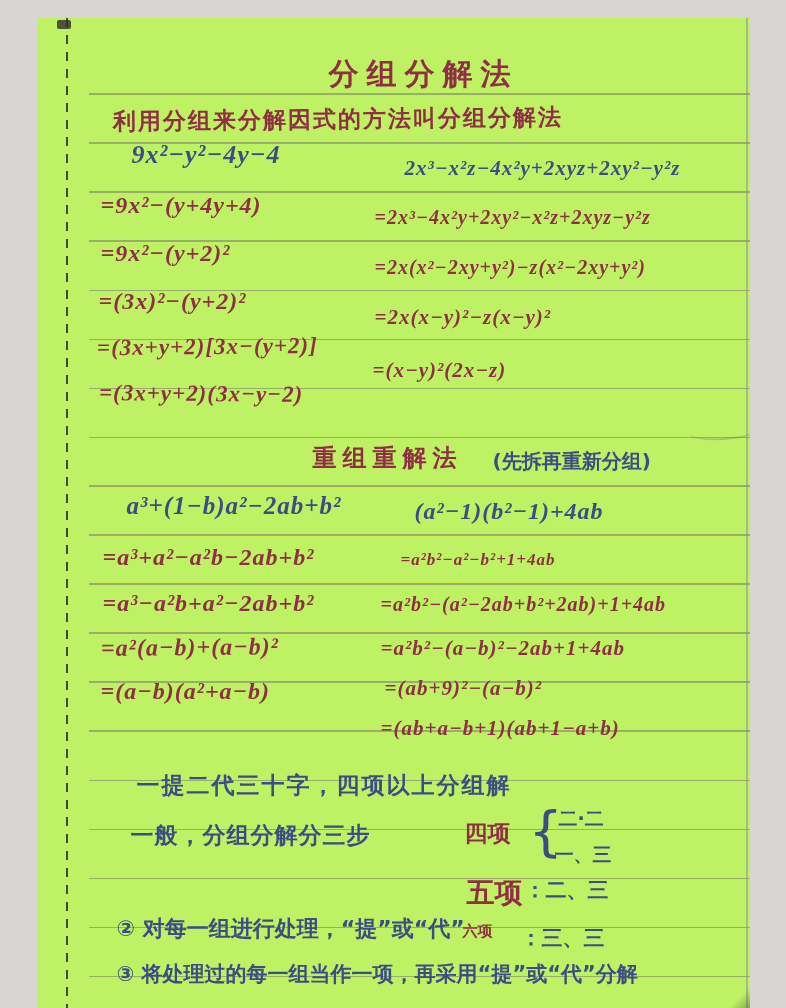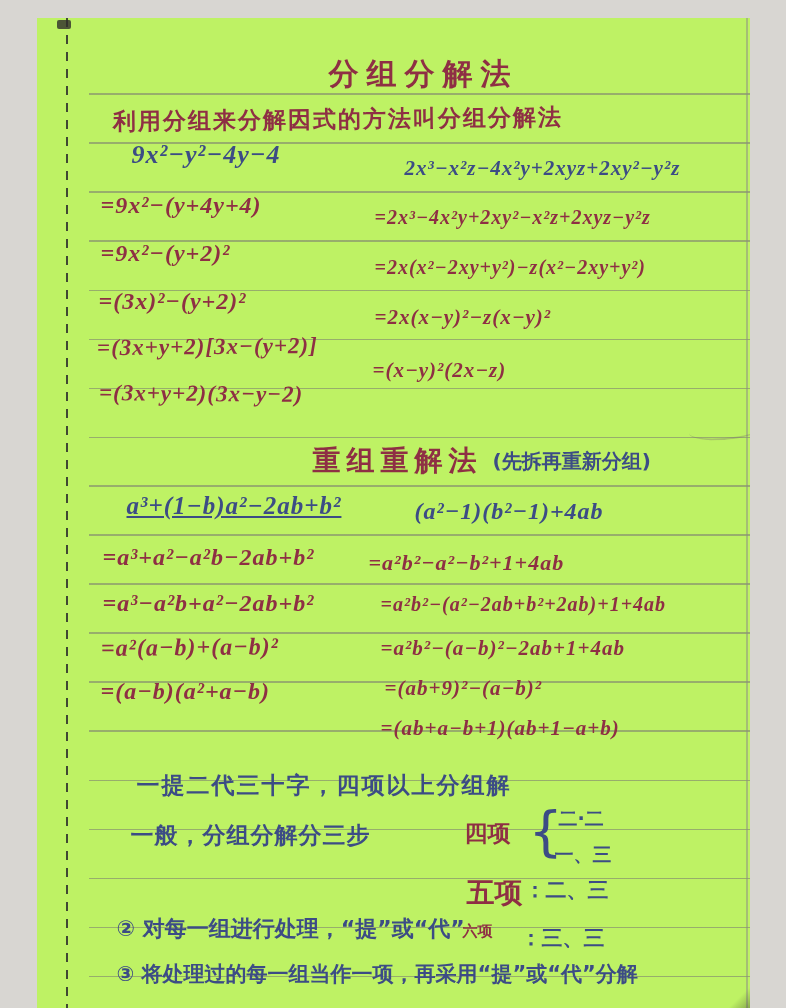--- a/index.html
+++ b/index.html
@@ -77,31 +77,31 @@
   <div class="hw math red" style="left:62px;top:270px;font-size:24px;">=(3x)²−(y+2)²</div>
   <div class="hw math red t1" style="left:60px;top:316px;font-size:23px;">=(3x+y+2)[3x−(y+2)]</div>
   <div class="hw math red t2" style="left:62px;top:363px;font-size:23px;">=(3x+y+2)(3x−y−2)</div>
 
   <div class="hw math blue" style="left:368px;top:138px;font-size:21px;">2x³−x²z−4x²y+2xyz+2xy²−y²z</div>
   <div class="hw math red" style="left:338px;top:188px;font-size:20px;">=2x³−4x²y+2xy²−x²z+2xyz−y²z</div>
   <div class="hw math red" style="left:338px;top:238px;font-size:20px;">=2x(x²−2xy+y²)−z(x²−2xy+y²)</div>
   <div class="hw math red" style="left:338px;top:287px;font-size:21px;">=2x(x−y)²−z(x−y)²</div>
   <div class="hw math red" style="left:336px;top:340px;font-size:21px;">=(x−y)²(2x−z)</div>
 
-  <div class="hw cn red" style="left:276px;top:424px;font-size:28px;letter-spacing:6px;">重组重解法</div>
+  <div class="hw cn red" style="left:276px;top:424px;font-size:24px;letter-spacing:6px;">重组重解法</div>
   <div class="hw cn blue" style="left:456px;top:430px;font-size:20px;">(先拆再重新分组)</div>
 
-  <div class="hw math blue" style="left:90px;top:474px;font-size:25px;text-decoration:underline;">a³+(1−b)a²−2ab+b²</div>
+  <div class="hw math blue" style="left:90px;top:474px;font-size:25px;">a³+(1−b)a²−2ab+b²</div>
   <div class="hw math red" style="left:66px;top:526px;font-size:24px;">=a³+a²−a²b−2ab+b²</div>
   <div class="hw math red" style="left:66px;top:572px;font-size:24px;">=a³−a²b+a²−2ab+b²</div>
   <div class="hw math red t1" style="left:64px;top:616px;font-size:24px;">=a²(a−b)+(a−b)²</div>
   <div class="hw math red" style="left:64px;top:660px;font-size:24px;">=(a−b)(a²+a−b)</div>
 
   <div class="hw math blue" style="left:378px;top:480px;font-size:24px;">(a²−1)(b²−1)+4ab</div>
-  <div class="hw math red" style="left:332px;top:532px;font-size:22px;">=a²b²−a²−b²+1+4ab</div>
+  <div class="hw math red" style="left:364px;top:532px;font-size:17px;">=a²b²−a²−b²+1+4ab</div>
   <div class="hw math red" style="left:344px;top:575px;font-size:20px;">=a²b²−(a²−2ab+b²+2ab)+1+4ab</div>
   <div class="hw math red" style="left:344px;top:618px;font-size:21px;">=a²b²−(a−b)²−2ab+1+4ab</div>
   <div class="hw math red" style="left:348px;top:658px;font-size:21px;">=(ab+9)²−(a−b)²</div>
   <div class="hw math red" style="left:344px;top:698px;font-size:21px;">=(ab+a−b+1)(ab+1−a+b)</div>
 
   <div class="hw cn blue" style="left:94px;top:802px;font-size:23px;letter-spacing:1px;">一般，分组分解分三步</div>
   <div class="hw cn blue" style="left:100px;top:752px;font-size:23px;letter-spacing:2px;">一提二代三十字，四项以上分组解</div>
 
   <div class="hw cn red" style="left:428px;top:800px;font-size:23px;">四项</div>
   <div class="hw blue brace" style="left:492px;top:782px;font-size:54px;">{</div>

